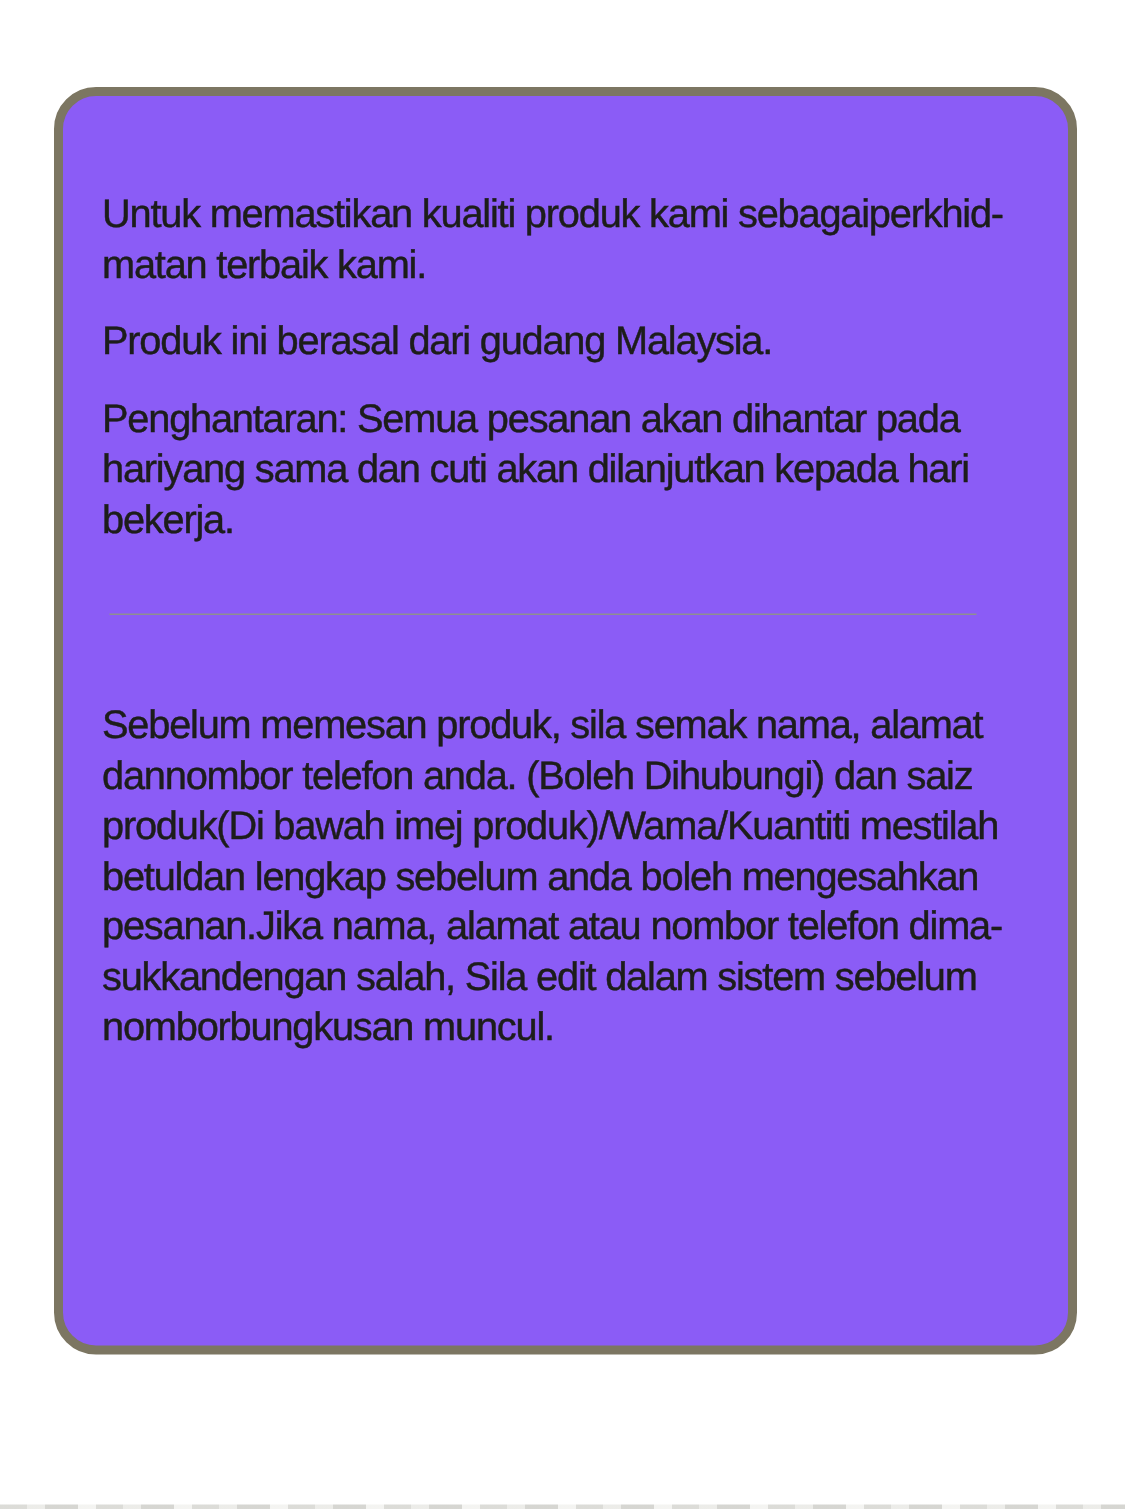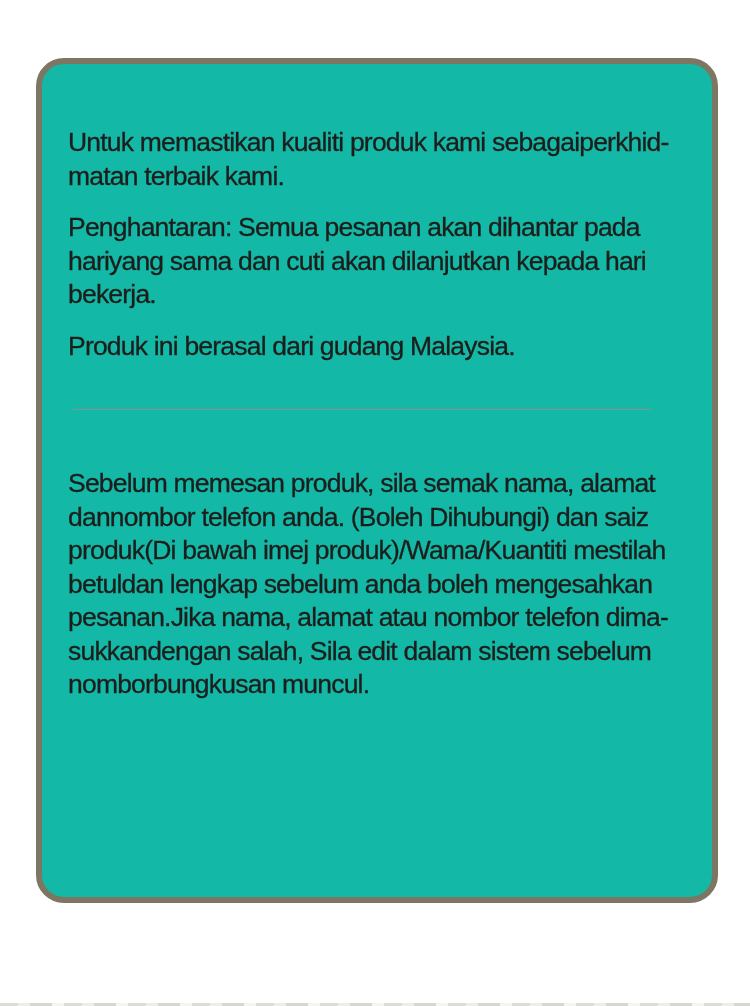--- a/index.html
+++ b/index.html
@@ -20,21 +20,21 @@
   }
   .card {
     position: absolute;
     left: 36px;
     top: 58px;
     width: 682px;
     height: 845px;
     box-sizing: border-box;
     border: 6px solid #7c7662;
     border-radius: 28px;
-    background: #14b8a6;
+    background: #8b5cf6;
     padding: 62px 16px 0 26px;
   }
   .para {
     margin: 0 0 18px 0;
     white-space: pre-line;
     font-size: 26.5px;
     line-height: 33.5px;
     letter-spacing: -0.8px;
     color: #1d1d1b;
     -webkit-text-stroke: 0.3px #1d1d1b;
@@ -64,25 +64,25 @@
 </head>
 <body>
 
 <div class="page">
 
   <div class="card">
 
     <p class="para">Untuk memastikan kualiti produk kami sebagaiperkhid-
 matan terbaik kami.</p>
 
+    <p class="para">Produk ini berasal dari gudang Malaysia.</p>
+
     <p class="para">Penghantaran: Semua pesanan akan dihantar pada
 hariyang sama dan cuti akan dilanjutkan kepada hari
 bekerja.</p>
-
-    <p class="para">Produk ini berasal dari gudang Malaysia.</p>
 
 
     <div class="divider"></div>
 
     <p class="para">Sebelum memesan produk, sila semak nama, alamat
 dannombor telefon anda. (Boleh Dihubungi) dan saiz
 produk(Di bawah imej produk)/Wama/Kuantiti mestilah
 betuldan lengkap sebelum anda boleh mengesahkan
 pesanan.Jika nama, alamat atau nombor telefon dima-
 sukkandengan salah, Sila edit dalam sistem sebelum

